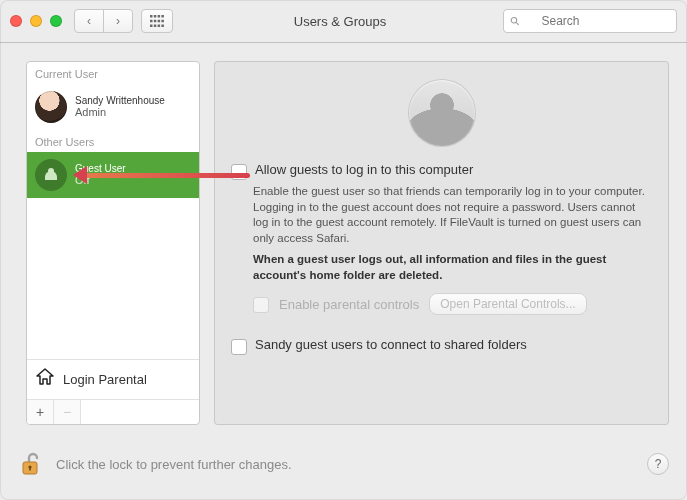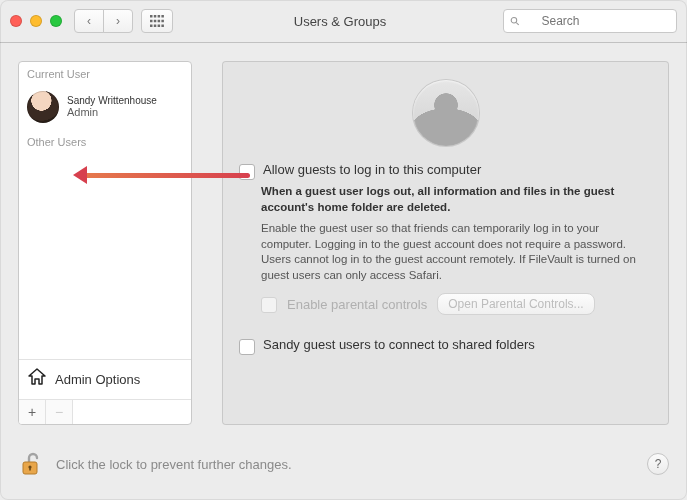--- a/index.html
+++ b/index.html
@@ -31,21 +31,21 @@
 .tl.zoom{background:#28c840; box-shadow:inset 0 0 0 1px rgba(0,0,0,.15);}
 .navbuttons{display:flex; margin-right:8px;}
 .nb{width:28px;height:22px;background:linear-gradient(#fdfdfd,#f1f1f1);border:1px solid #c8c8c8;display:flex;align-items:center;justify-content:center;font-size:12px;color:#777;}
 .nb:first-child{border-radius:4px 0 0 4px;}
 .nb:last-child{border-radius:0 4px 4px 0;margin-left:-1px;}
 .gridbtn{width:30px;height:22px;border-radius:4px;border:1px solid #c8c8c8;background:linear-gradient(#fdfdfd,#f1f1f1);display:flex;align-items:center;justify-content:center;margin-right:4px;}
 .gridbtn svg { display:block; }
 .title{flex:1;text-align:center;font-size:13px;color:#444;}
 .search{width:160px;height:22px;border-radius:4px;border:1px solid #c8c8c8;background:#fff;display:flex;align-items:center;padding:0 6px;gap:20px;color:#aaa;}
 .search input{border:none;outline:none;font-size:12px;width:100%;color:#333;background:transparent;}
-.content{display:flex;padding:18px 18px 10px 18px;gap:30px;}
+.content{display:flex;padding:18px 18px 10px 18px;gap:14px;margin-left:8px;}
 .sidebar{
   width:172px; height:362px;
   background:#fff;
   border:1px solid #c9c9c9;
   border-radius:4px;
   display:flex; flex-direction:column;
   overflow:hidden;
 }
 .sectionhdr{font-size:11px;color:#9a9a9a;padding:6px 8px 4px;}
 .user-row{display:flex;align-items:center;padding:4px 8px;min-height:38px;}
@@ -158,44 +158,56 @@
   <div class="sidebar">
     <div class="sectionhdr">Current User</div>
     <div class="user-row">
       <div class="avatar photo"></div>
       <div>
         <div class="uname">Sandy Writtenhouse</div>
         <div class="urole">Admin</div>
       </div>
     </div>
     <div class="sectionhdr">Other Users</div>
+    <div class="user-row sel">
+      <div class="avatar guest">
+        <svg width="20" height="20" viewBox="0 0 20 20" fill="#cfe8c3">
+              <path d="M4 12a6 6 0 0 1 12 0v3H4z"></path>
+              <circle cx="10" cy="6" r="3"></circle>
+            </svg>
+      </div>
+      <div>
+        <div class="uname">Guest User</div>
+        <div class="urole">Off</div>
+      </div>
+    </div>
     <div class="spacer"></div>
     <div class="login-options">
       <span class="house">
         <svg width="20" height="18" viewBox="0 0 20 18">
               <path d="M10 1 L18 8 H15 V16 H12 V11 H8 V16 H5 V8 H2 Z" fill="none" stroke="#222" stroke-width="1.5" stroke-linejoin="round"></path>
             </svg>
       </span>
-      <span>Admin Options</span>
+      <span>Login Parental</span>
     </div>
     <div class="pm-row">
       <div class="pm">+</div>
       <div class="pm" style="color:#ccc;">−</div>
     </div>
   </div>
 
   <div class="mainpanel">
     <div class="bigavatar"></div>
 
     <div class="opt">
       <div class="cb"></div>
       <div class="opt-title">Allow guests to log in to this computer</div>
     </div>
+    <div class="desc">Enable the guest user so that friends can temporarily log in to your computer. Logging in to the guest account does not require a password. Users cannot log in to the guest account remotely. If FileVault is turned on guest users can only access Safari.</div>
     <div class="desc bold">When a guest user logs out, all information and files in the guest account's home folder are deleted.</div>
-    <div class="desc">Enable the guest user so that friends can temporarily log in to your computer. Logging in to the guest account does not require a password. Users cannot log in to the guest account remotely. If FileVault is turned on guest users can only access Safari.</div>
 
     <div class="parental">
       <div class="cb disabled"></div>
       <div class="lbl">Enable parental controls</div>
       <div class="openbtn">Open Parental Controls...</div>
     </div>
 
     <div class="opt shared">
       <div class="cb"></div>
       <div class="opt-title">Sandy guest users to connect to shared folders</div>

